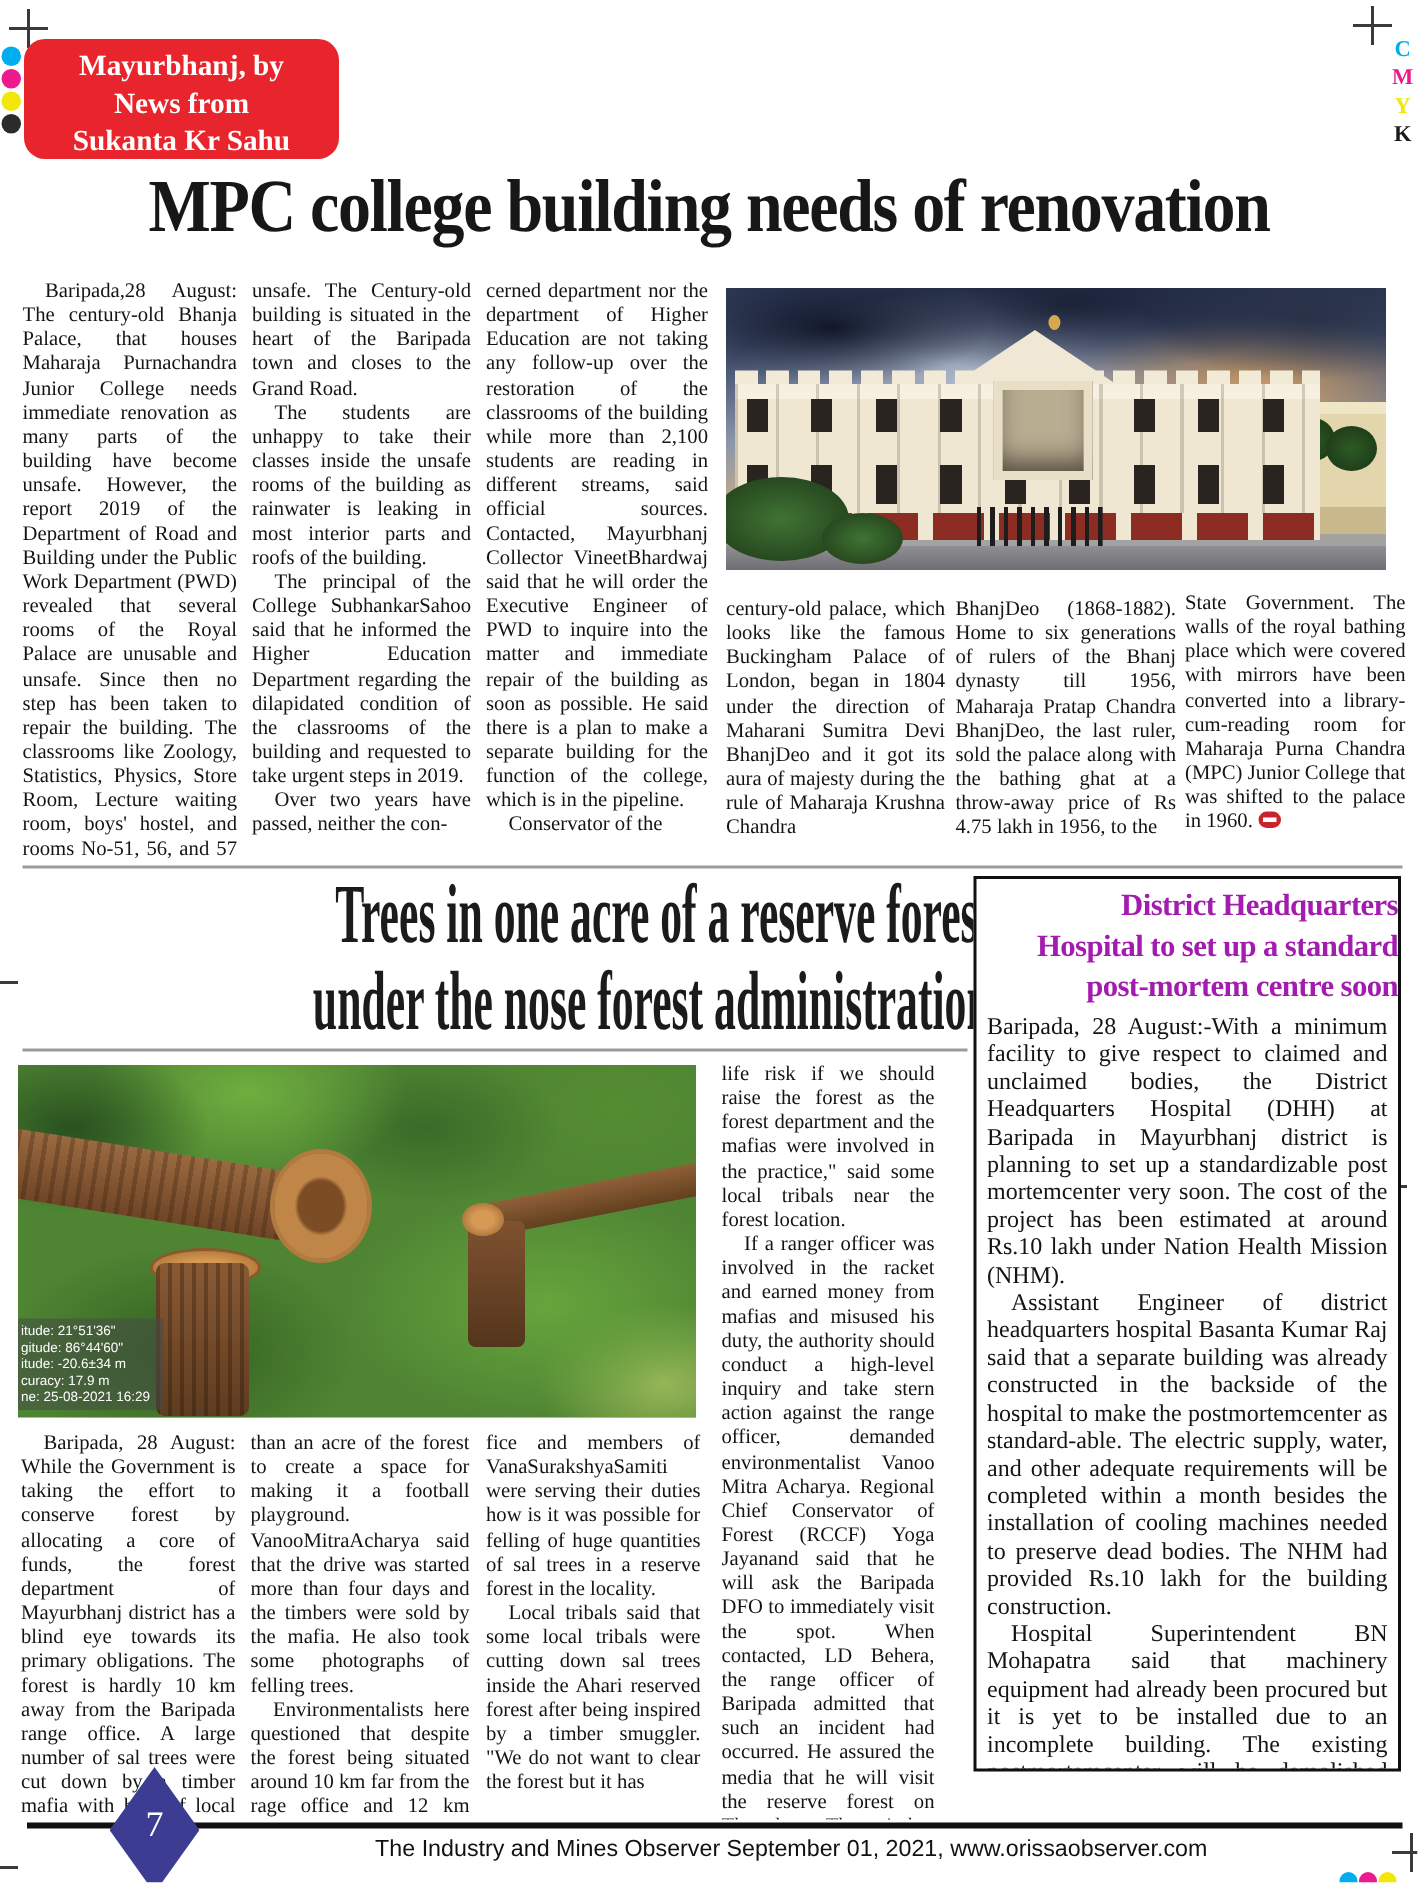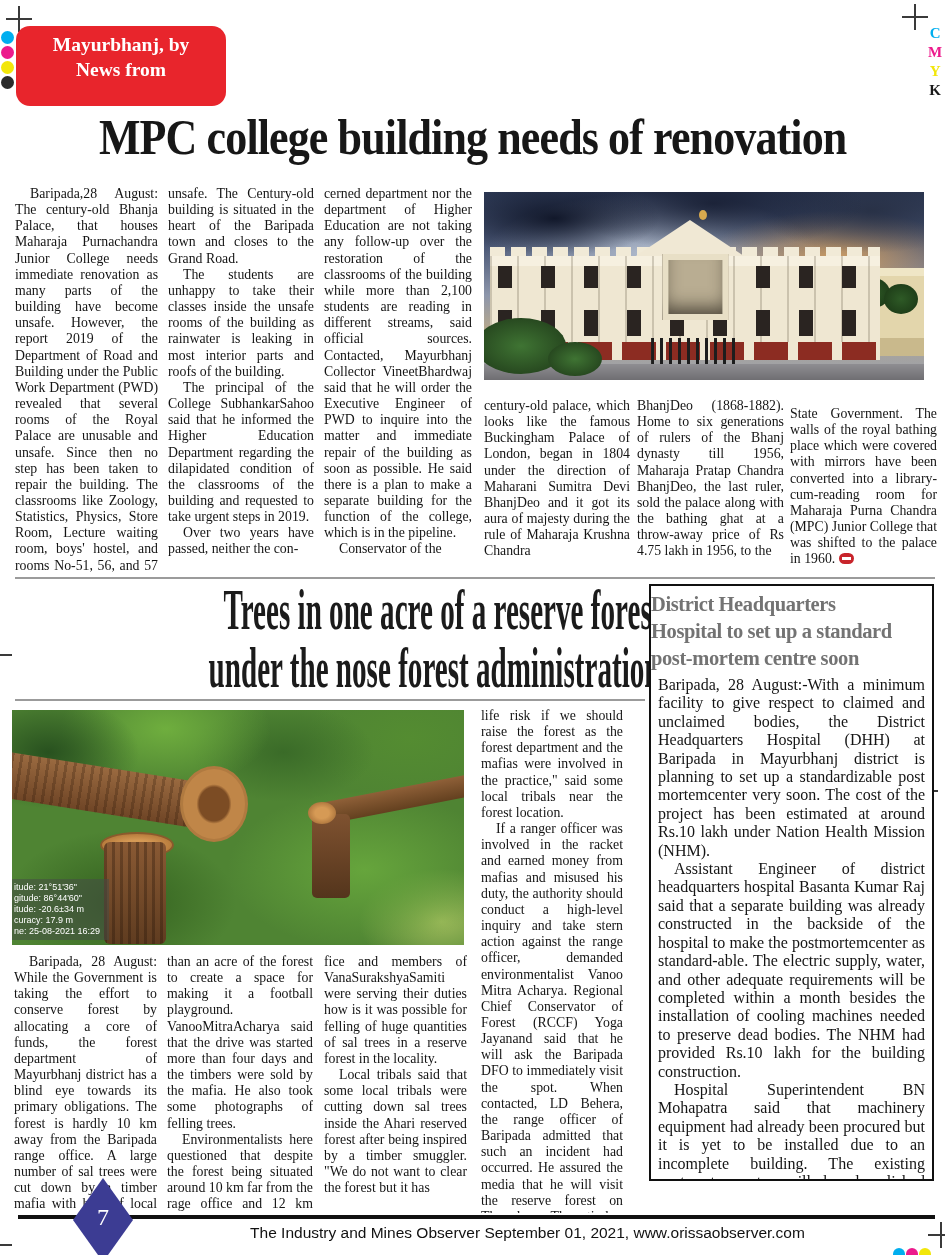--- a/index.html
+++ b/index.html
@@ -105,22 +105,22 @@
   .f-trunk2{position:absolute;left:312px;top:78px;width:150px;height:22px;transform:rotate(-11deg);
     background:linear-gradient(180deg,#8f6038,#63401f);}
   .f-cut2{position:absolute;left:296px;top:92px;width:28px;height:22px;border-radius:50%;
     background:radial-gradient(#d69a55 35%, #a8713a 80%);}
   .gps{position:absolute;left:0;bottom:5px;background:rgba(70,76,70,.55);color:#fff;
     font-family:"Liberation Sans",sans-serif;font-size:9px;line-height:11px;padding:3px 9px 3px 2px;}
 
   
   .hbox{position:absolute;left:649px;top:584px;width:285px;height:597px;border:2px solid #101010;
         box-sizing:border-box;overflow:hidden;background:#fff;}
-  .hbox-head{margin-top:5px;text-align:left;font-weight:bold;font-size:20.5px;line-height:27px;
-             letter-spacing:-0.4px;color:#737373;}
+  .hbox-head{margin-top:5px;text-align:right;font-weight:bold;font-size:20.5px;line-height:27px;
+             letter-spacing:-0.4px;color:#a21caf;}
   .hbox-head div{white-space:nowrap;}
   .hbox-body{margin:4px 7px 0 7px;text-align:justify;font-size:16px;line-height:18.4px;color:#141414;font-family:Liberation Serif, serif;}
   .hbox-body p{margin:0;}
   .hbox-body p.ind{text-indent:16px;}
 
   
   .footer-line{position:absolute;left:18px;top:1215px;width:917px;height:4px;background:#111;}
   .diamond{position:absolute;left:73px;top:1178px;width:60px;height:84px;background:#3C3C93;
            clip-path:polygon(50% 0,100% 50%,50% 100%,0 50%);}
   .pageno{position:absolute;left:73px;top:1204px;width:60px;text-align:center;color:#fff;
@@ -142,20 +142,21 @@
   <div class="cmyk-letters">
     <div style="color:#00AEEF;">C</div>
     <div style="color:#EC1A8C;">M</div>
     <div style="color:#F2E60A;">Y</div>
     <div style="color:#1A1A1A;">K</div>
   </div>
 
   <div class="badge">
     <div>Mayurbhanj, by</div>
     <div>News from</div>
+    <div>Sukanta Kr Sahu</div>
   </div>
 
   <div class="h1wrap">
     <span class="h1">MPC college building needs of renovation</span>
   </div>
 
   <div class="col" style="left:15px;top:186px;width:143px;height:388px;">
     <p class="ind">Baripada,28 August: The century-old Bhanja Palace, that houses Maharaja Purnachandra Junior College needs immediate renovation as many parts of the building have become unsafe. However, the report 2019 of the Department of Road and Building under the Public Work Department (PWD) revealed that several rooms of the Royal Palace are unusable and unsafe. Since then no step has been taken to repair the building. The classrooms like Zoology, Statistics, Physics, Store Room, Lecture waiting room, boys' hostel, and rooms No-51, 56, and 57 are completely</p>
   </div>
   <div class="col" style="left:168px;top:186px;width:146px;height:388px;">
@@ -186,21 +187,21 @@
     <div class="pal-bush b1"></div>
     <div class="pal-bush b2"></div>
   </div>
 
   <div class="col" style="left:484px;top:398px;width:146px;height:176px;">
     <p class="noind">century-old palace, which looks like the famous Buckingham Palace of London, began in 1804 under the direction of Maharani Sumitra Devi BhanjDeo and it got its aura of majesty during the rule of Maharaja Krushna Chandra</p>
   </div>
   <div class="col" style="left:637px;top:398px;width:147px;height:176px;">
     <p class="noind">BhanjDeo (1868-1882). Home to six generations of rulers of the Bhanj dynasty till 1956, Maharaja Pratap Chandra BhanjDeo, the last ruler, sold the palace along with the bathing ghat at a throw-away price of Rs 4.75 lakh in 1956, to the</p>
   </div>
-  <div class="col" style="left:790px;top:406px;width:147px;height:176px;">
+  <div class="col" style="left:790px;top:394px;width:147px;height:176px;">
     <p class="noind"><span>State Government. The walls of the royal bathing place which were covered with mirrors have been converted into a library-cum-reading room for Maharaja Purna Chandra (MPC) Junior College that was shifted to the palace in 1960.</span><span class="endmark"></span></p>
   </div>
 
   <div class="rule" style="left:15px;top:577px;width:920px;"></div>
 
   <div class="h2wrap" style="top:581px;">
     <span class="h2">Trees in one acre of a reserve forest fell</span>
   </div>
   <div class="h2wrap" style="top:639px;">
     <span class="h2">under the nose forest administration</span>

